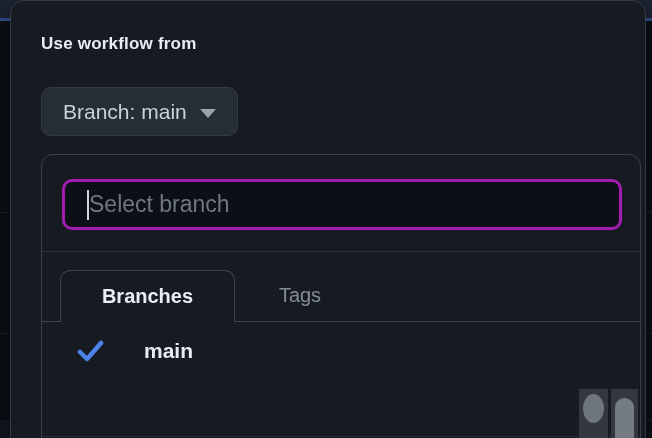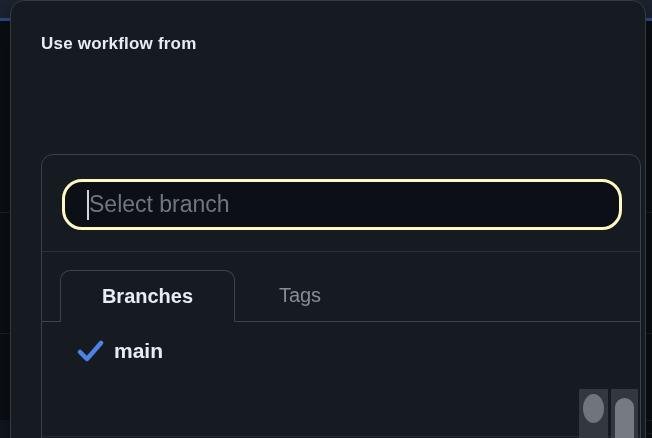--- a/index.html
+++ b/index.html
@@ -67,22 +67,22 @@
     display: flex; align-items: center; padding: 0 34px;
     font-size: 21px; font-weight: 700; color: #e6edf3;
   }
   .search-section {
     position: relative; height: 96px; border-bottom: 1px solid #2b313a;
   }
   .search-input-wrap {
     position: absolute; left: 20px; top: 24px; width: 560px; height: 51px;
     box-sizing: border-box;
     background: #0c1016;
-    border: 3px solid #fef9c3;
-    border-radius: 20px;
+    border: 3px solid #a21caf;
+    border-radius: 10px;
     display: flex; align-items: center;
   }
   .search-input {
     width: 100%; height: 100%;
     background: transparent; border: none; outline: none;
     padding: 0 18px 0 24px;
     font-family: inherit; font-size: 23px; color: #e6edf3;
   }
   .search-input::placeholder { color: #6e7681; opacity: 1; }
   .input-caret {
@@ -114,21 +114,21 @@
     cursor: pointer;
   }
 
   .ref-list { position: relative; padding-top: 7px; }
   .ref-item {
     display: flex; align-items: center; height: 44px; padding-left: 35px;
     cursor: pointer;
   }
   .check-icon { width: 27px; height: 24px; flex: 0 0 27px; }
   .ref-item-label {
-    margin-left: 10px;
+    margin-left: 40px;
     font-size: 21px; font-weight: 700; color: #e6edf3;
   }
   .list-divider {
     position: absolute; left: 0; right: 0; top: 281px; height: 1px;
     background: #242a32; z-index: 0;
   }
 
   
   .scroll-track {
     position: absolute; top: 234px; height: 90px; z-index: 3;
@@ -154,20 +154,24 @@
   <div class="bg-line l1"></div>
   <div class="bg-line l2"></div>
   <div class="bg-line l3"></div>
   <div class="bg-line l4"></div>
   <div class="bg-bottom-left"></div>
 
   <div class="popover">
 
     <div class="popover-heading">Use workflow from</div>
 
+    <button class="branch-button">
+      <span>Branch: main</span>
+      <span class="caret-down"></span>
+    </button>
 
     <div class="ref-dialog">
 
 
       <div class="search-section">
         <div class="search-input-wrap">
           <div class="input-caret"></div>
           <input class="search-input" type="text" placeholder="Select branch" style="">
         </div>
       </div>

